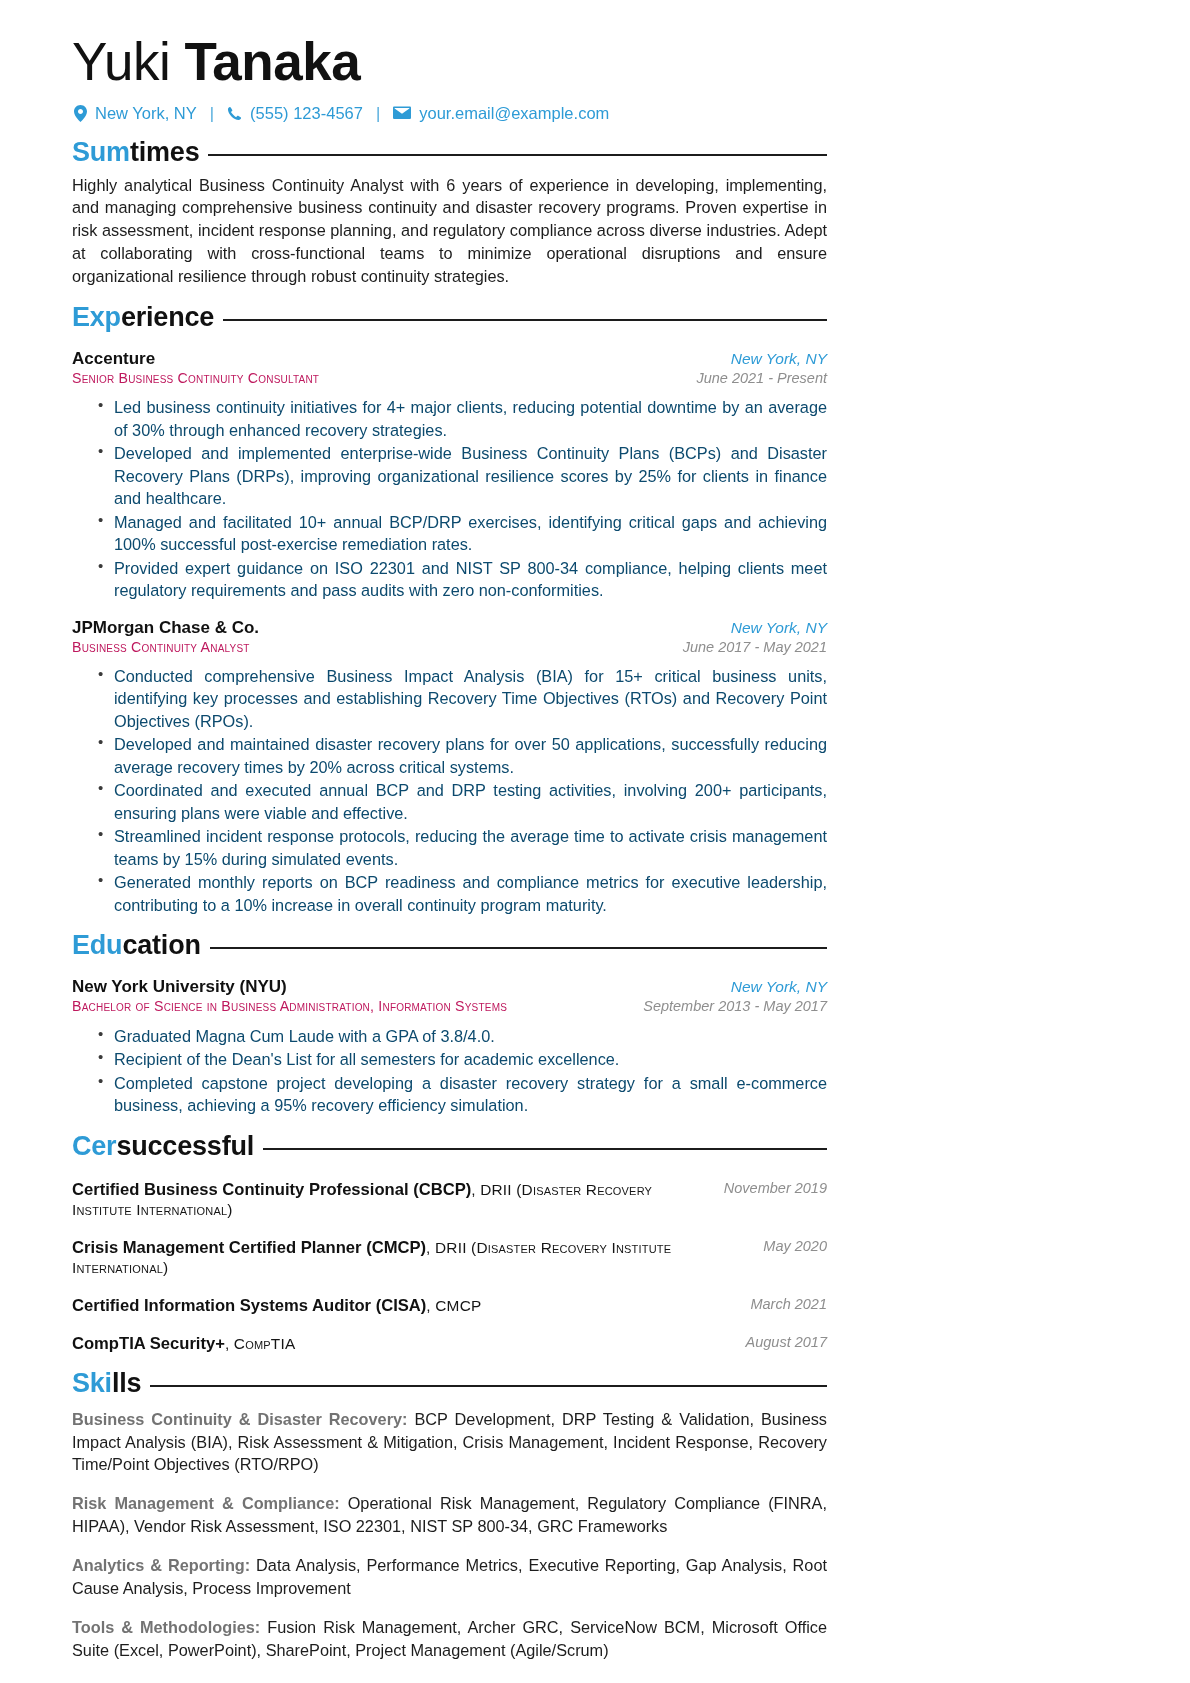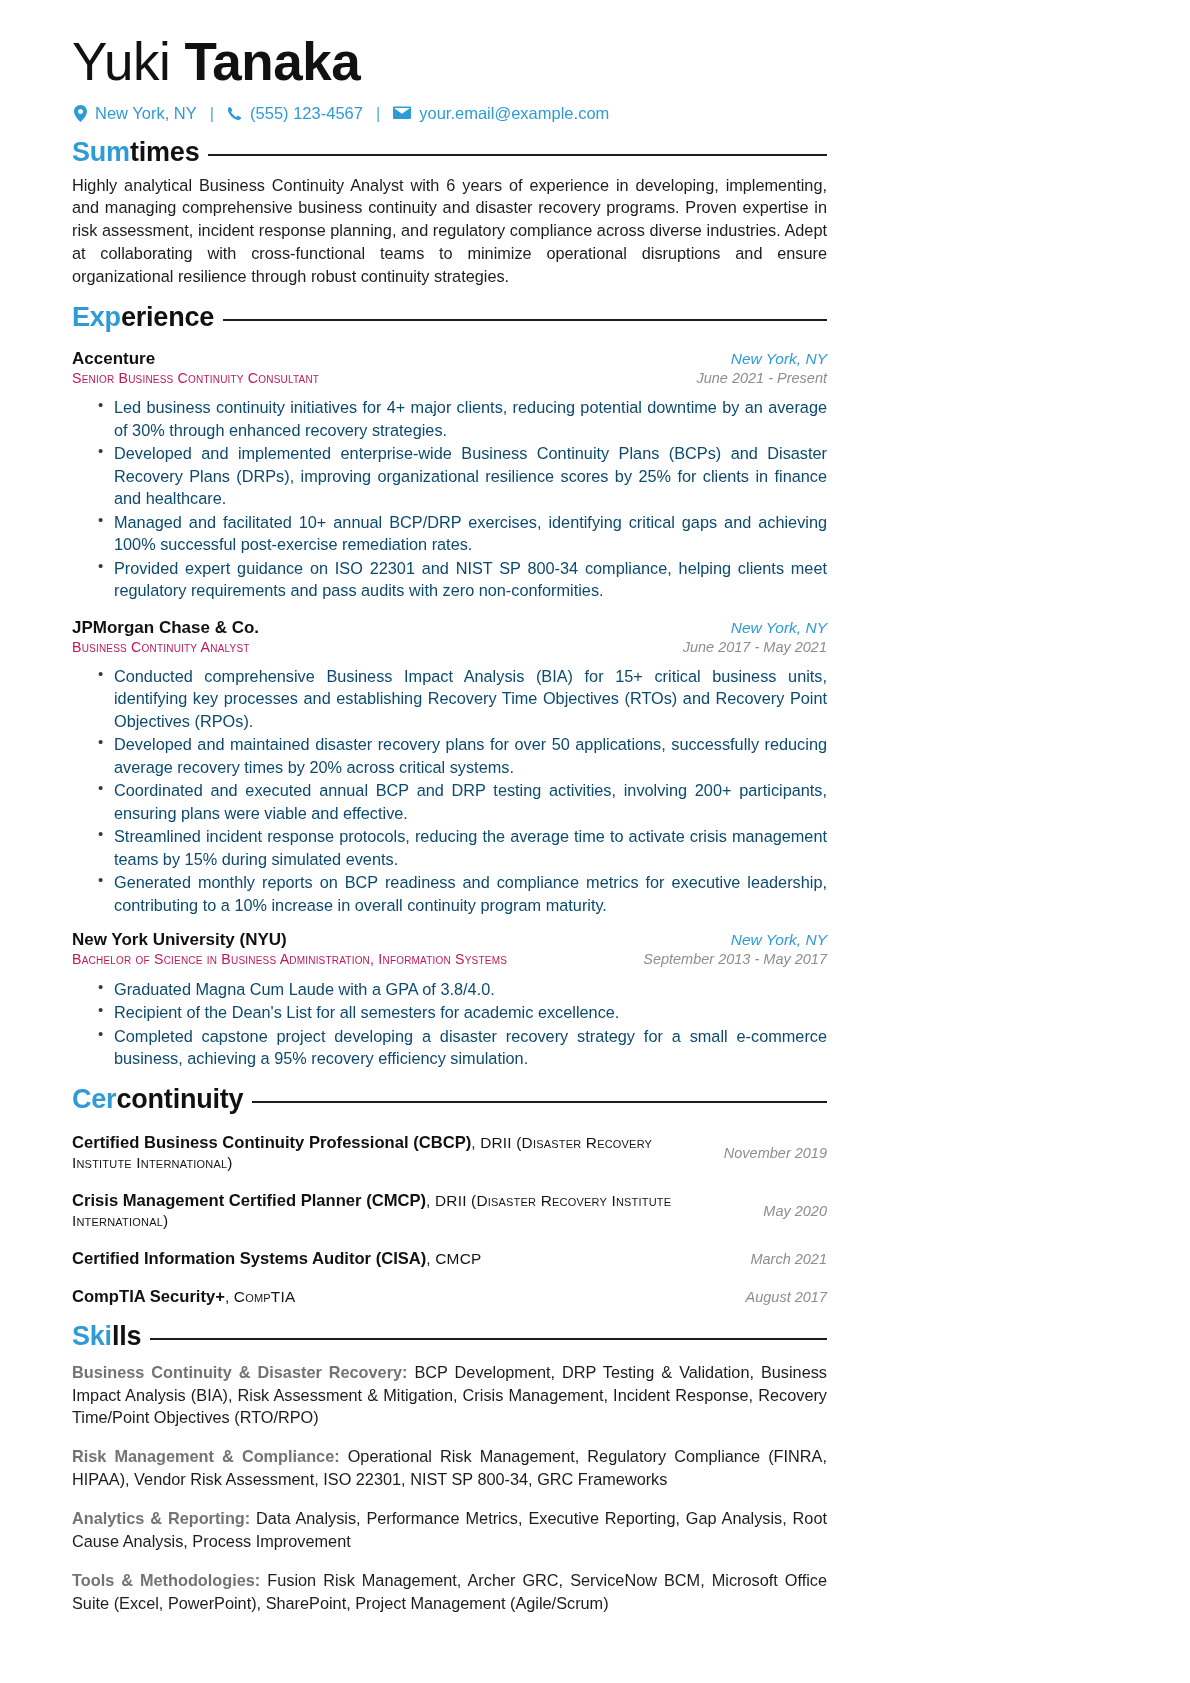--- a/index.html
+++ b/index.html
@@ -132,21 +132,21 @@
     left: -16px;
     top: -1px;
     color: #3a3a3a;
     font-size: 15px;
   }
 
   
   .cert-row {
     display: flex;
     justify-content: space-between;
-    align-items: center;
+    align-items: flex-start;
     gap: 8px;
     margin-top: 18px;
   }
   .cert-row:first-of-type { margin-top: 14px; }
   .cert-main { font-size: 16.6px; color: #111; }
   .cert-name { font-weight: 700; }
   .cert-issuer {
     font-variant: small-caps;
     font-feature-settings: "smcp";
     font-size: 15.4px;
@@ -253,41 +253,45 @@
         <li>Conducted comprehensive Business Impact Analysis (BIA) for 15+ critical business units, identifying key processes and establishing Recovery Time Objectives (RTOs) and Recovery Point Objectives (RPOs).</li>
         <li>Developed and maintained disaster recovery plans for over 50 applications, successfully reducing average recovery times by 20% across critical systems.</li>
         <li>Coordinated and executed annual BCP and DRP testing activities, involving 200+ participants, ensuring plans were viable and effective.</li>
         <li>Streamlined incident response protocols, reducing the average time to activate crisis management teams by 15% during simulated events.</li>
         <li>Generated monthly reports on BCP readiness and compliance metrics for executive leadership, contributing to a 10% increase in overall continuity program maturity.</li>
       </ul>
     </div>
   </div>
 
   <div class="section">
+    <div class="sec-head">
+      <span class="title"><span class="hl">Edu</span><span>cation</span></span>
+      <span class="rule"></span>
+    </div>
 
     <div class="entry">
       <div class="entry-row">
         <span class="org">New York University (NYU)</span>
         <span class="loc">New York, NY</span>
       </div>
       <div class="entry-row">
         <span class="role">Bachelor of Science in Business Administration, Information Systems</span>
         <span class="dates">September 2013 - May 2017</span>
       </div>
       <ul class="bullets">
         <li>Graduated Magna Cum Laude with a GPA of 3.8/4.0.</li>
         <li>Recipient of the Dean's List for all semesters for academic excellence.</li>
         <li>Completed capstone project developing a disaster recovery strategy for a small e-commerce business, achieving a 95% recovery efficiency simulation.</li>
       </ul>
     </div>
   </div>
 
   <div class="section">
     <div class="sec-head">
-      <span class="title"><span class="hl">Cer</span><span>continuity</span></span>
+      <span class="title"><span class="hl">Cer</span><span>successful</span></span>
       <span class="rule"></span>
     </div>
 
     <div class="cert-row">
       <span class="cert-main"><span class="cert-name">Certified Business Continuity Professional (CBCP)</span><span class="cert-issuer">, DRII (Disaster Recovery Institute International)</span></span>
       <span class="dates">November 2019</span>
     </div>
 
     <div class="cert-row">
       <span class="cert-main"><span class="cert-name">Crisis Management Certified Planner (CMCP)</span><span class="cert-issuer">, DRII (Disaster Recovery Institute International)</span></span>

